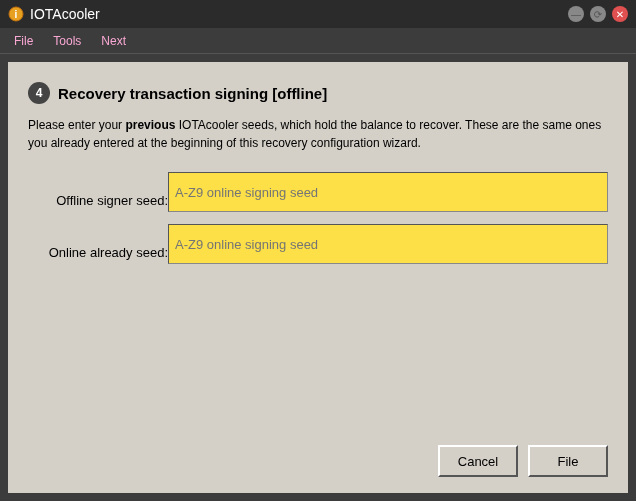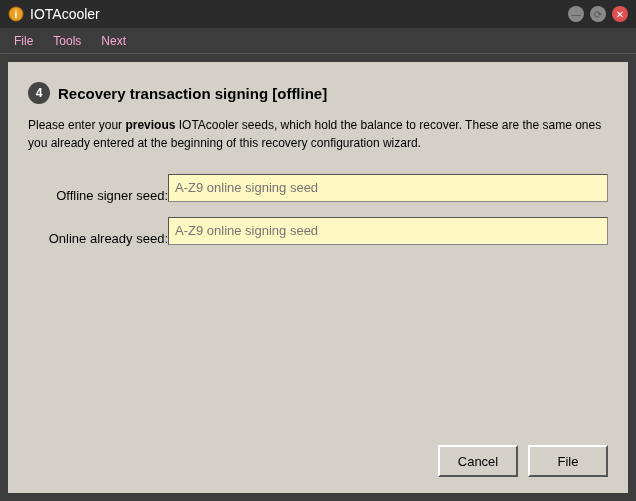--- a/index.html
+++ b/index.html
@@ -144,22 +144,22 @@
       font-size: 13px;
       color: #000;
       text-align: right;
       padding-right: 0;
       flex-shrink: 0;
       margin-top: 16px;
     }
 
     .form-input {
       flex: 1;
-      height: 28px;
-      background: #fef9c3;
+      height: 40px;
+      background: #fde047;
       border: 1px solid #888;
       border-top-color: #555;
       border-left-color: #555;
       padding: 2px 6px;
       font-size: 13px;
       color: #555;
       outline: none;
     }
 
     

